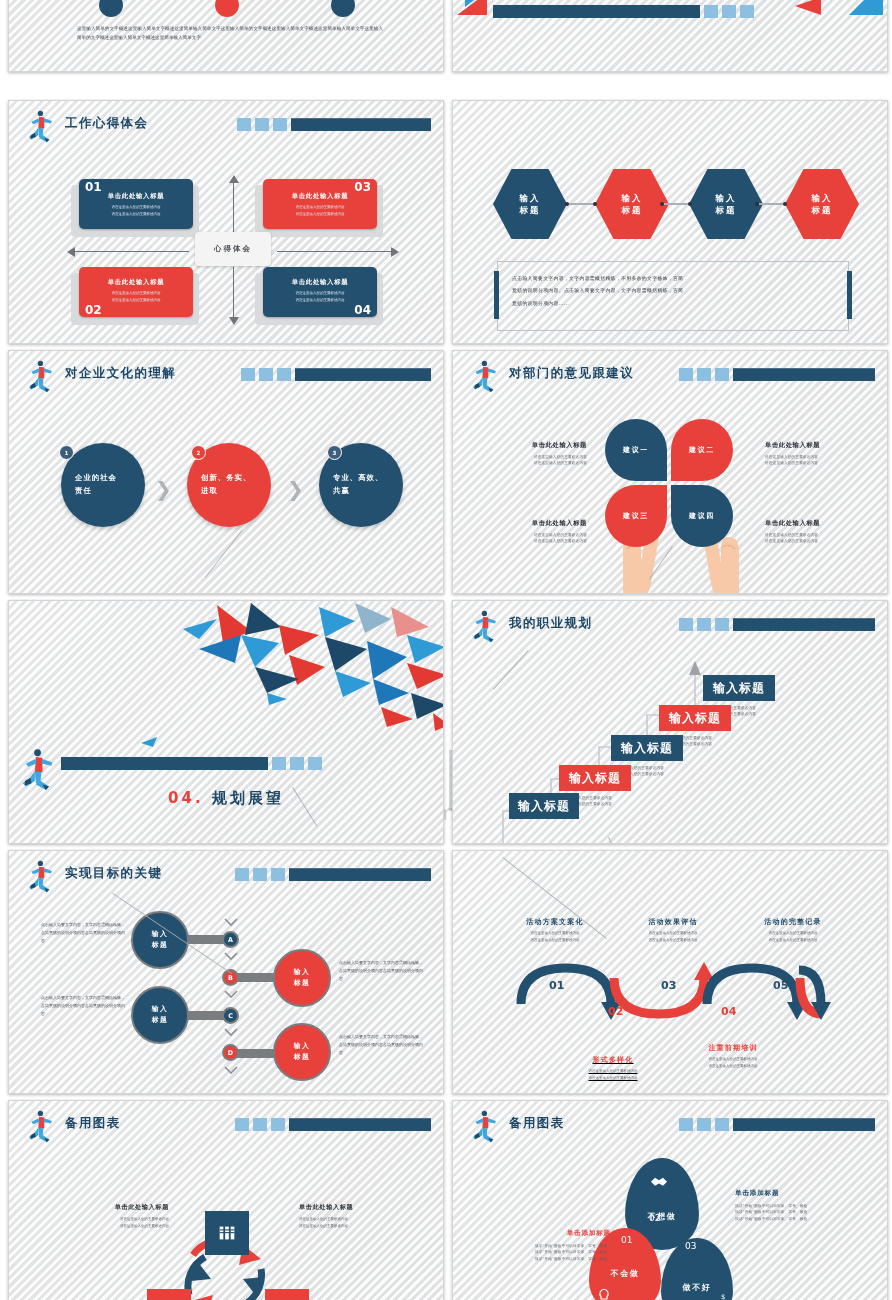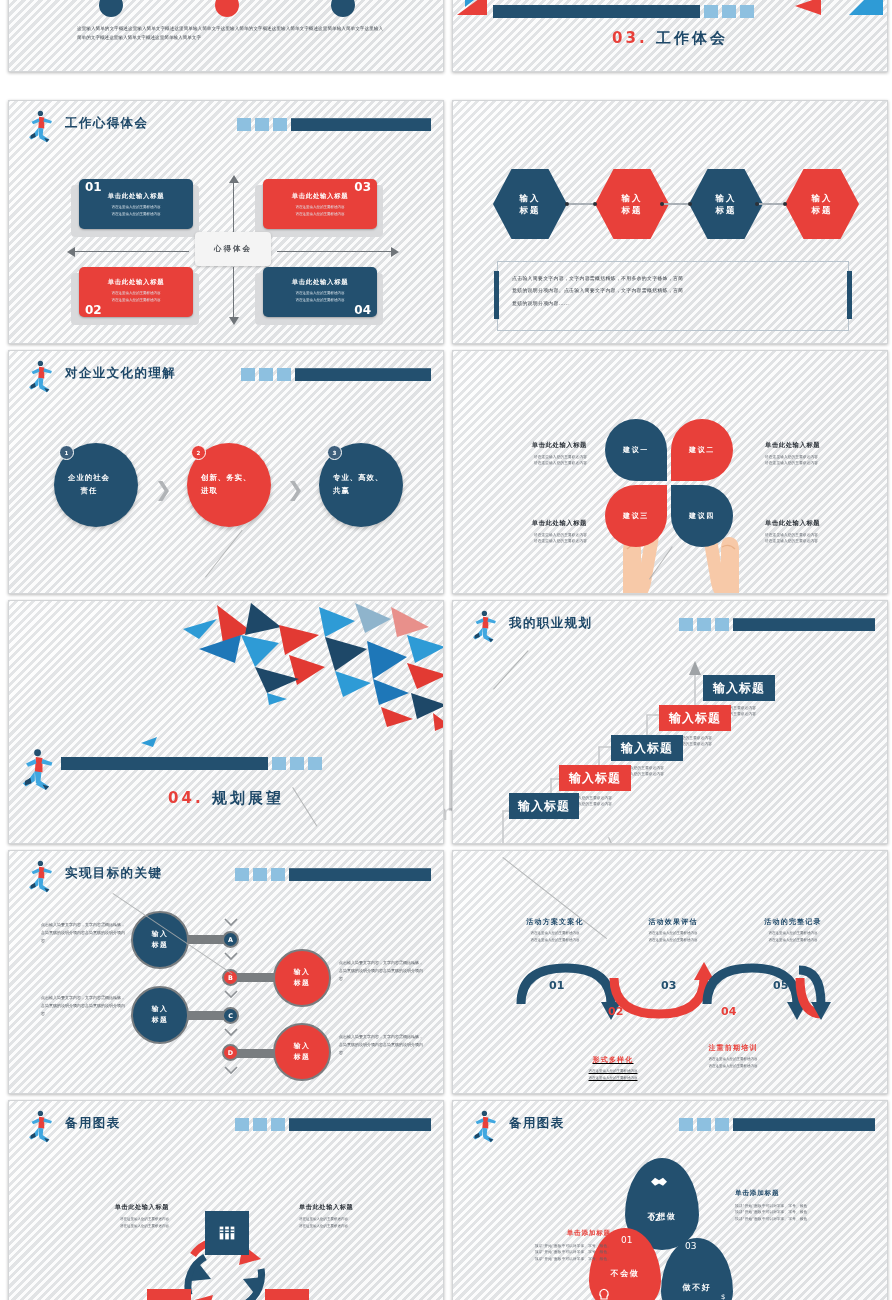--- a/index.html
+++ b/index.html
@@ -211,24 +211,20 @@
   <div class="slide" id="s2">
     <div class="tri" style="left:4px; top:164px; border-left:30px solid transparent; border-bottom:22px solid #e8403a;"></div>
     <div class="tri" style="left:12px; top:158px; border-right:26px solid transparent; border-top:20px solid #2e9bd6;"></div>
     <div class="tri" style="left:342px; top:168px; border-top:9px solid transparent; border-bottom:9px solid transparent; border-right:26px solid #e8403a;"></div>
     <div class="tri" style="left:396px; top:152px; border-left:34px solid transparent; border-bottom:34px solid #2e9bd6;"></div>
     <div class="secbar">
       <div class="bar"></div>
         <div class="sq"></div>
         <div class="sq"></div>
         <div class="sq"></div>
-    </div>
-    <div class="sectitle">
-      <span class="num">03.</span>
-      <span>工作体会</span>
     </div>
   </div>
 
   <div class="slide full" id="s3">
     <div class="hdr">
       <svg class="runner" viewBox="0 0 40 40">
         <circle cx="20.5" cy="5.2" r="3.1" fill="#23506f"></circle>
         <path d="M19 9 L25 10 L25 23 L18 23 Z" fill="#e8403a"></path>
         <path d="M25 11 L34 14 L33 17 L24 15 Z" fill="#3fa7e0"></path>
         <path d="M18.5 11 L10 15 L12 18 L19.5 15 Z" fill="#3fa7e0"></path>
@@ -367,21 +363,21 @@
       </svg>
       <div class="s-title">对企业文化的理解</div>
       <div class="hbar">
         <div class="sq"></div>
         <div class="sq"></div>
         <div class="sq"></div>
         <div class="bar" style="width:136px;"></div>
       </div>
     </div>
 
-    <div class="bigcir" style="left:45px; top:92px; width:84px; height:84px; background:#23506f;text-align:center;">
+    <div class="bigcir" style="left:52px; top:92px; width:84px; height:84px; background:#23506f;">
       <div><span>企业的社会</span><br><span>责任</span></div>
     </div>
     <div class="badge" style="left:50px; top:94px; background:#3e5f7c;">1</div>
 
     <div class="chev" style="left:146px; top:126px;">❯</div>
 
     <div class="bigcir" style="left:178px; top:92px; width:84px; height:84px; background:#e8403a;">
       <div><span>创新、务实、</span><br><span>进取</span></div>
     </div>
     <div class="badge" style="left:182px; top:94px; background:#e8403a;">2</div>
@@ -390,20 +386,40 @@
 
     <div class="bigcir" style="left:310px; top:92px; width:84px; height:84px; background:#23506f;">
       <div><span>专业、高效、</span><br><span>共赢</span></div>
     </div>
     <div class="badge" style="left:318px; top:94px; background:#3e5f7c;">3</div>
 
     <div class="guide" style="left:196px; top:226px; width:60px; transform:rotate(-52deg);"></div>
   </div>
 
   <div class="slide full" id="s6">
+    <div class="hdr">
+      <svg class="runner" viewBox="0 0 40 40">
+        <circle cx="20.5" cy="5.2" r="3.1" fill="#23506f"></circle>
+        <path d="M19 9 L25 10 L25 23 L18 23 Z" fill="#e8403a"></path>
+        <path d="M25 11 L34 14 L33 17 L24 15 Z" fill="#3fa7e0"></path>
+        <path d="M18.5 11 L10 15 L12 18 L19.5 15 Z" fill="#3fa7e0"></path>
+        <path d="M18 22 L24 23 L23 33 L19 33 Z" fill="#3fa7e0"></path>
+        <path d="M22 30 L31 36 L28 39 L19 34 Z" fill="#3fa7e0"></path>
+        <path d="M18 22 L12 30 L7 33 L10 36 L18 31 Z" fill="#3fa7e0"></path>
+        <path d="M9 31 L14 28 L15 33 L9 35 Z" fill="#1e4868"></path>
+        <path d="M25 34 L31 36 L28 39 Z" fill="#1e4868"></path>
+      </svg>
+      <div class="s-title">对部门的意见跟建议</div>
+      <div class="hbar">
+        <div class="sq"></div>
+        <div class="sq"></div>
+        <div class="sq"></div>
+        <div class="bar" style="width:142px;"></div>
+      </div>
+    </div>
 
     <svg style="position:absolute; left:140px; top:152px; width:80px; height:92px;" viewBox="0 0 80 92">
       <path d="M30 92 L30 48 q0 -14 10 -14 q8 0 8 12 l0 14 l4 -24 q2 -10 9 -8 q6 2 4 12 l-6 34 q-3 26 -20 26 Z" fill="#f7c9a8"></path>
       <path d="M34 46 q6 -6 13 -2" stroke="#e9b189" fill="none" stroke-width="1.4"></path>
     </svg>
     <svg style="position:absolute; left:236px; top:152px; width:80px; height:92px;" viewBox="0 0 80 92">
       <path d="M50 92 L50 48 q0 -14 -10 -14 q-8 0 -8 12 l0 14 l-4 -24 q-2 -10 -9 -8 q-6 2 -4 12 l6 34 q3 26 20 26 Z" fill="#f7c9a8"></path>
       <path d="M46 46 q-6 -6 -13 -2" stroke="#e9b189" fill="none" stroke-width="1.4"></path>
     </svg>
 

